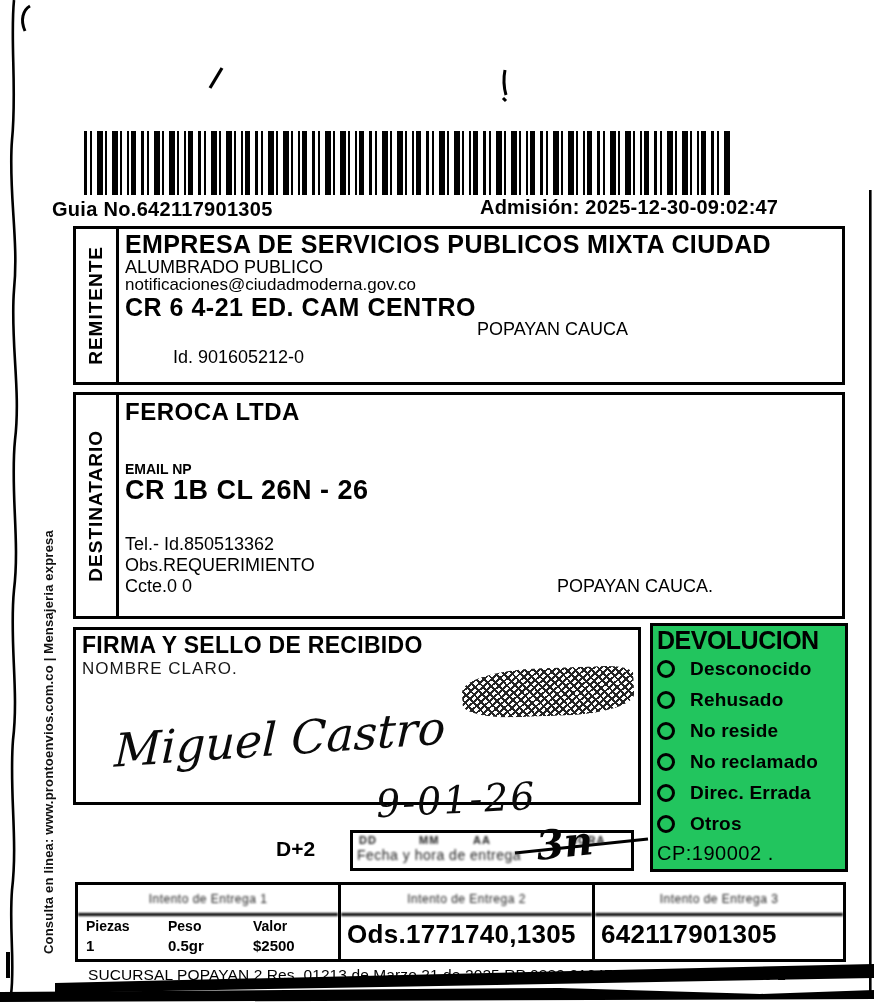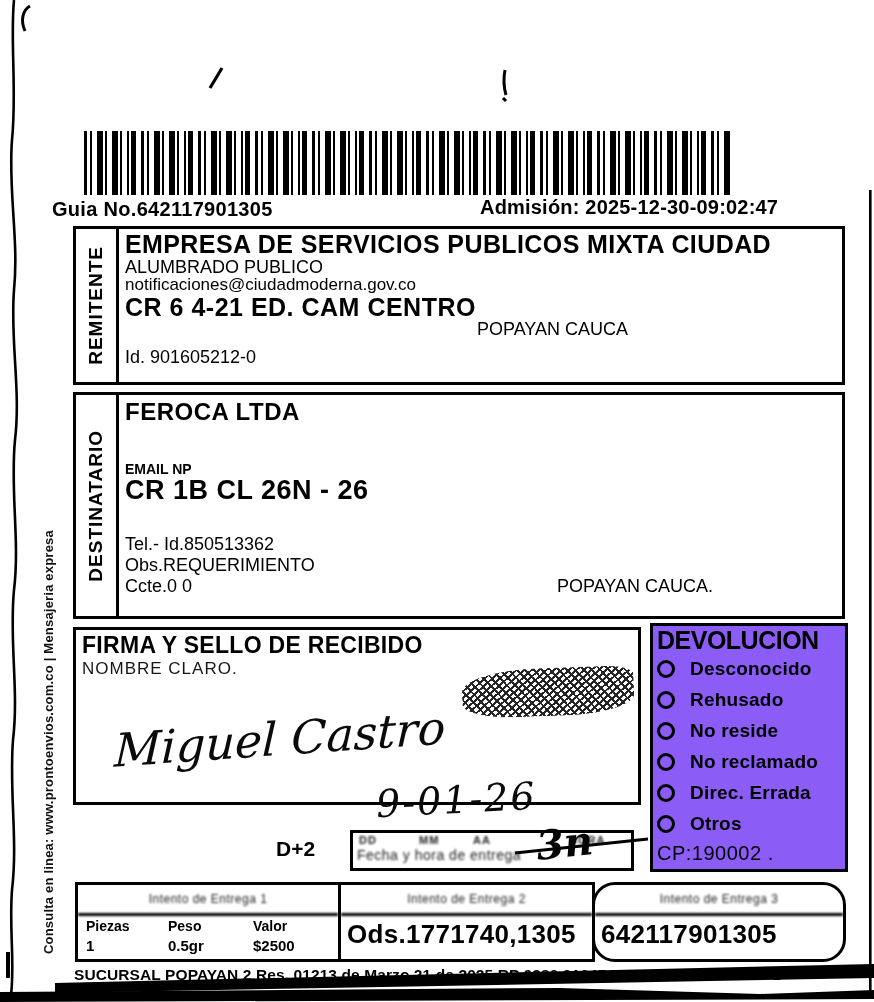--- a/index.html
+++ b/index.html
@@ -35,21 +35,21 @@
     font-weight:bold;font-size:19px;letter-spacing:1px;white-space:nowrap;
   }
   .box-content{flex:1;padding:3px 6px;position:relative;box-sizing:border-box;}
 
   .remitente-box{left:73px;top:226px;width:772px;height:159px;}
   .r-company{font-size:25px;font-weight:bold;line-height:1.02;letter-spacing:0.4px;white-space:nowrap;}
   .r-dept{font-size:18px;line-height:1.05;}
   .r-email{font-size:17px;line-height:1.05;}
   .r-address{font-size:25px;font-weight:bold;line-height:1.05;letter-spacing:0.5px;}
   .r-city{font-size:18px;margin-left:352px;line-height:1.1;}
-  .r-id{font-size:18px;margin-top:7px;}
+  .r-id{font-size:18px;margin-top:7px;margin-left:48px;}
 
   .destinatario-box{left:73px;top:392px;width:772px;height:227px;}
   .d-name{font-size:24px;font-weight:bold;letter-spacing:0.5px;}
   .d-email-label{font-size:14px;font-weight:bold;margin-top:36px;line-height:1;}
   .d-address{font-size:27px;font-weight:bold;letter-spacing:0.5px;line-height:1.05;}
   .d-tel{font-size:18px;margin-top:30px;line-height:1.15;}
   .d-obs{font-size:18px;line-height:1.15;}
   .d-ccte-row{position:relative;font-size:18px;line-height:1.15;}
   .d-city{position:absolute;left:432px;top:0;font-size:18px;}
 
@@ -78,39 +78,39 @@
   .fecha-units{position:absolute;top:1px;left:6px;font-size:11px;font-weight:bold;letter-spacing:1px;display:flex;gap:8px;}
   .fu{display:inline-block;}
   .fu-dd{width:52px;} .fu-mm{width:46px;} .fu-aa{width:88px;} .fu-hora{width:auto;}
   .fecha-caption{position:absolute;left:4px;top:14px;font-size:14px;letter-spacing:0.5px;}
   .fecha-scrawl{
     position:absolute;right:38px;top:-14px;
     font-family:"DejaVu Serif", serif;font-style:italic;font-size:40px;font-weight:bold;
     transform:rotate(-6deg);color:#050505;z-index:5;
   }
 
-  .devolucion-box{left:650px;top:623px;width:198px;height:249px;display:block;padding:2px 4px;box-sizing:border-box;position:absolute;border:3px solid #000;background:#8b5cf6;}
+  .devolucion-box{left:650px;top:623px;width:198px;height:249px;display:block;padding:2px 4px;box-sizing:border-box;position:absolute;border:3px solid #000;background:#22c55e;}
   .dev-title{font-size:25px;font-weight:bold;letter-spacing:-0.5px;line-height:1.0;}
   .dev-row{display:flex;align-items:center;gap:15px;height:31px;}
   .dev-circle{width:12px;height:12px;border:3.5px solid #000;border-radius:50%;flex:0 0 12px;}
   .dev-label{font-size:19px;font-weight:bold;letter-spacing:0.2px;white-space:nowrap;}
   .dev-cp{font-size:20px;margin-top:3px;letter-spacing:0.5px;}
 
   .attempts{left:75px;top:882px;width:774px;height:80px;position:absolute;display:flex;background:#fff;}
   .att-col{border:3px solid #000;box-sizing:border-box;display:flex;flex-direction:column;}
   .att-col1{width:266px;}
   .att-col2{width:257px;margin-left:-3px;}
-  .att-col3{width:254px;margin-left:-3px;border-radius:23px;}
+  .att-col3{width:254px;margin-left:-3px;}
   .att-header{height:28px;border-bottom:3px solid #000;display:flex;align-items:center;justify-content:center;font-size:12px;font-weight:normal;letter-spacing:0.5px;}
   .att-body{flex:1;position:relative;}
   .pv-label{position:absolute;top:2px;font-size:14px;font-weight:bold;}
   .pv-value{position:absolute;top:21px;font-size:15px;font-weight:bold;}
   .big-val{position:absolute;top:3px;left:6px;font-size:26px;font-weight:bold;letter-spacing:0.3px;white-space:nowrap;}
 
-  .footer-line{left:74px;top:966px;font-size:15.5px;font-weight:bold;letter-spacing:0.1px;white-space:nowrap;}
+  .footer-line{left:88px;top:966px;font-size:15.5px;font-weight:normal;letter-spacing:0.1px;white-space:nowrap;}
 
   .side-text{
     left:41px;top:448px;height:506px;width:22px;
     writing-mode:vertical-rl;transform:rotate(180deg);
     font-size:13px;font-weight:bold;white-space:nowrap;letter-spacing:0.2px;color:#111;
   }
   svg.overlay{position:absolute;left:0;top:0;pointer-events:none;}
 </style>
 </head>
 <body>

